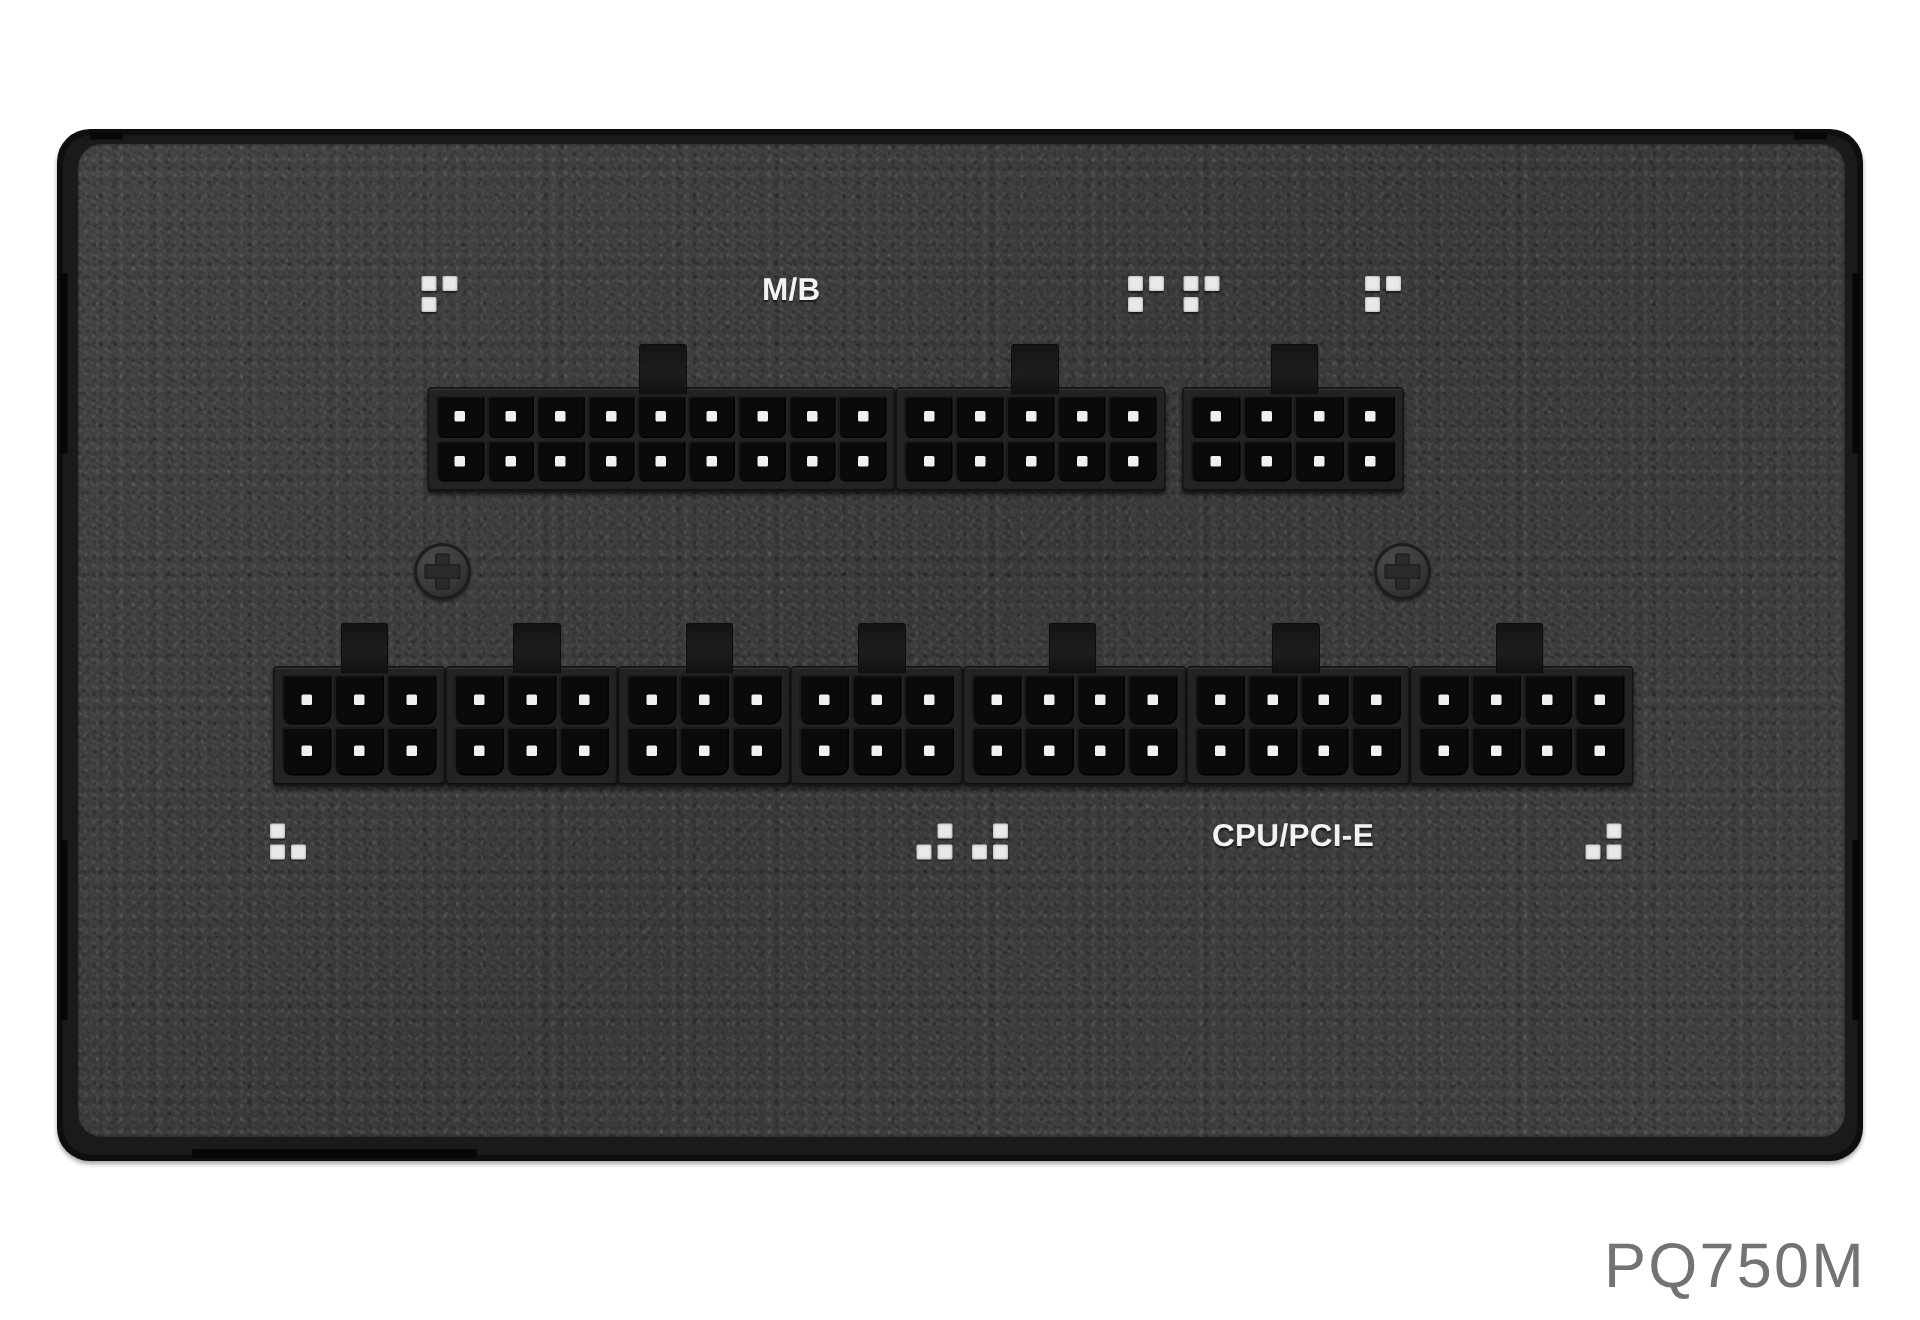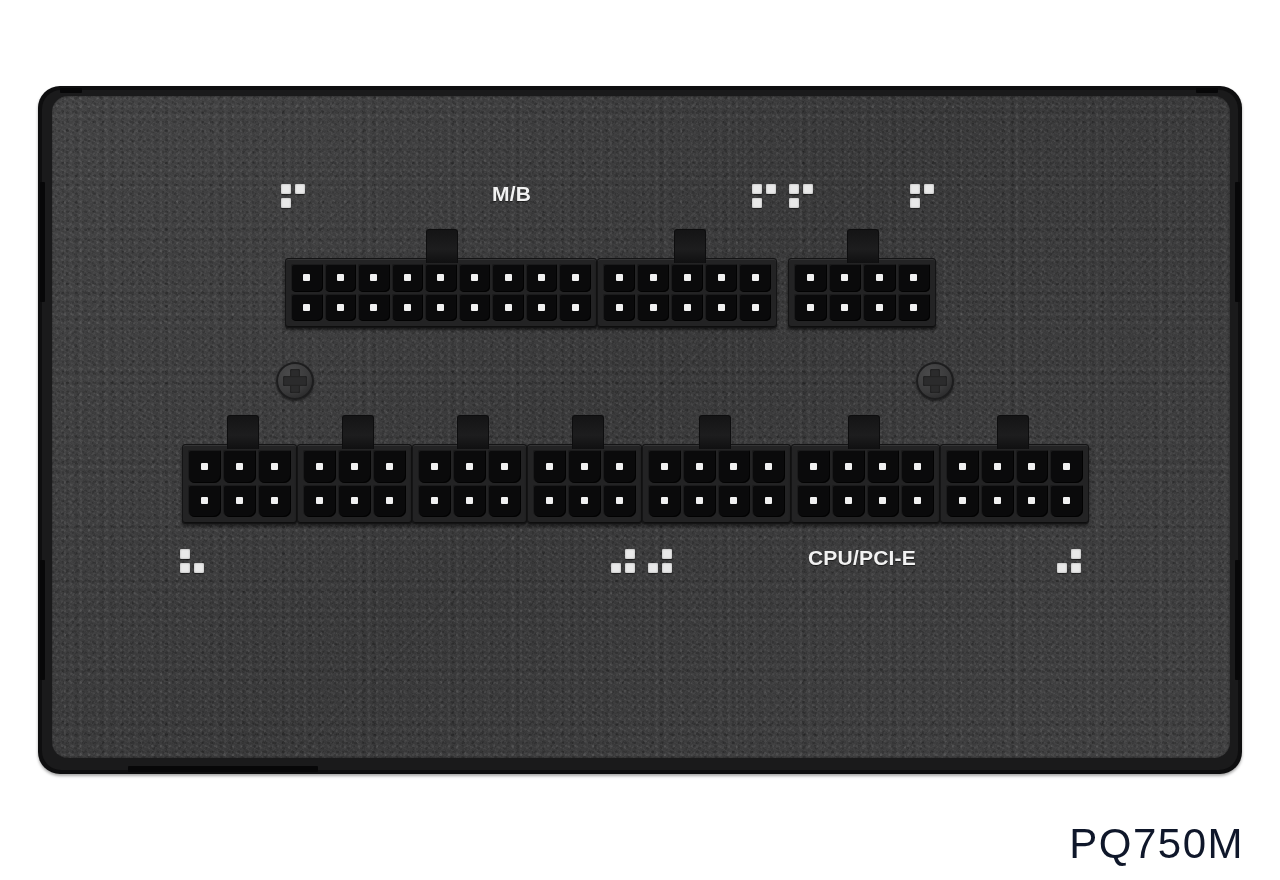--- a/index.html
+++ b/index.html
@@ -92,21 +92,21 @@
   
   .panel-label {
     position: absolute;
     color: #f2f2f2;
     font-size: 21px;
     font-weight: 700;
     letter-spacing: 0.2px;
     white-space: nowrap;
     text-shadow: 0 1px 1px rgba(0,0,0,0.6);
   }
-  .label-mb          { left: 492px; top: 182px; }
+  .label-mb          { left: 508px; top: 182px; }
   .label-peripheral  { left: 262px; top: 546px; }
   .label-cpupcie     { left: 808px; top: 546px; }
 
   
   .deco {
     position: absolute;
     width: 26px;
     height: 26px;
   }
   .deco i {
@@ -203,21 +203,21 @@
     box-shadow: 0 0 1px rgba(0,0,0,0.7);
   }
   
   .conn.sq .pin { border-radius: 2px 2px 7px 7px; }
 
   
   .model-name {
     position: absolute;
     right: 36px;
     bottom: 12px;
-    color: #0f172a;
+    color: #737373;
     font-size: 42px;
     font-weight: 400;
     letter-spacing: 1.5px;
   }
 </style>
 </head>
 <body>
 
 <div id="stage">
 

